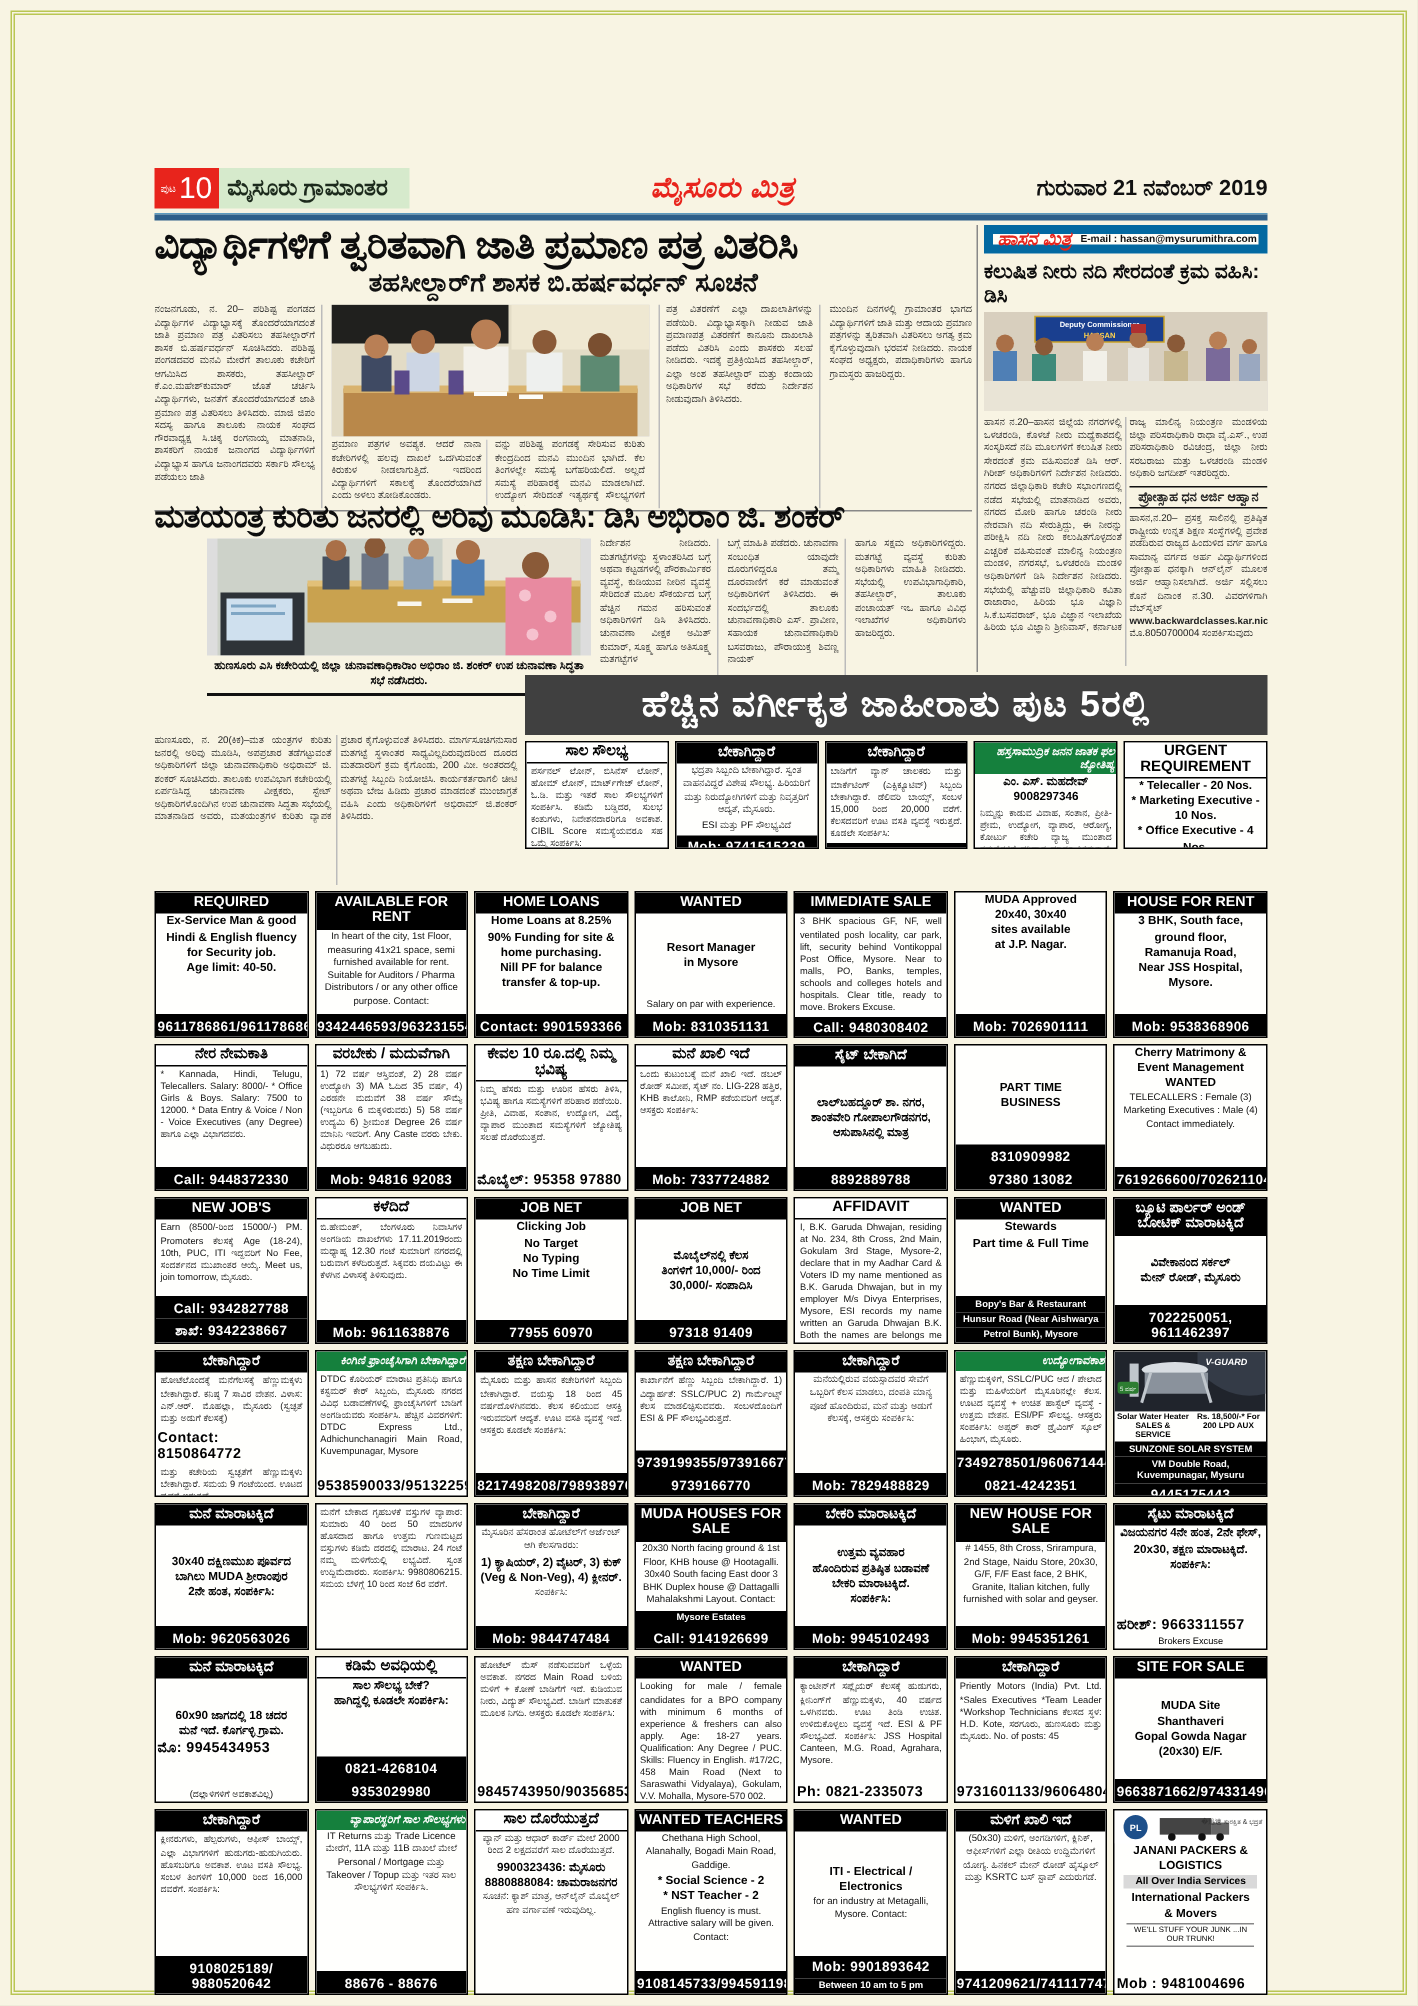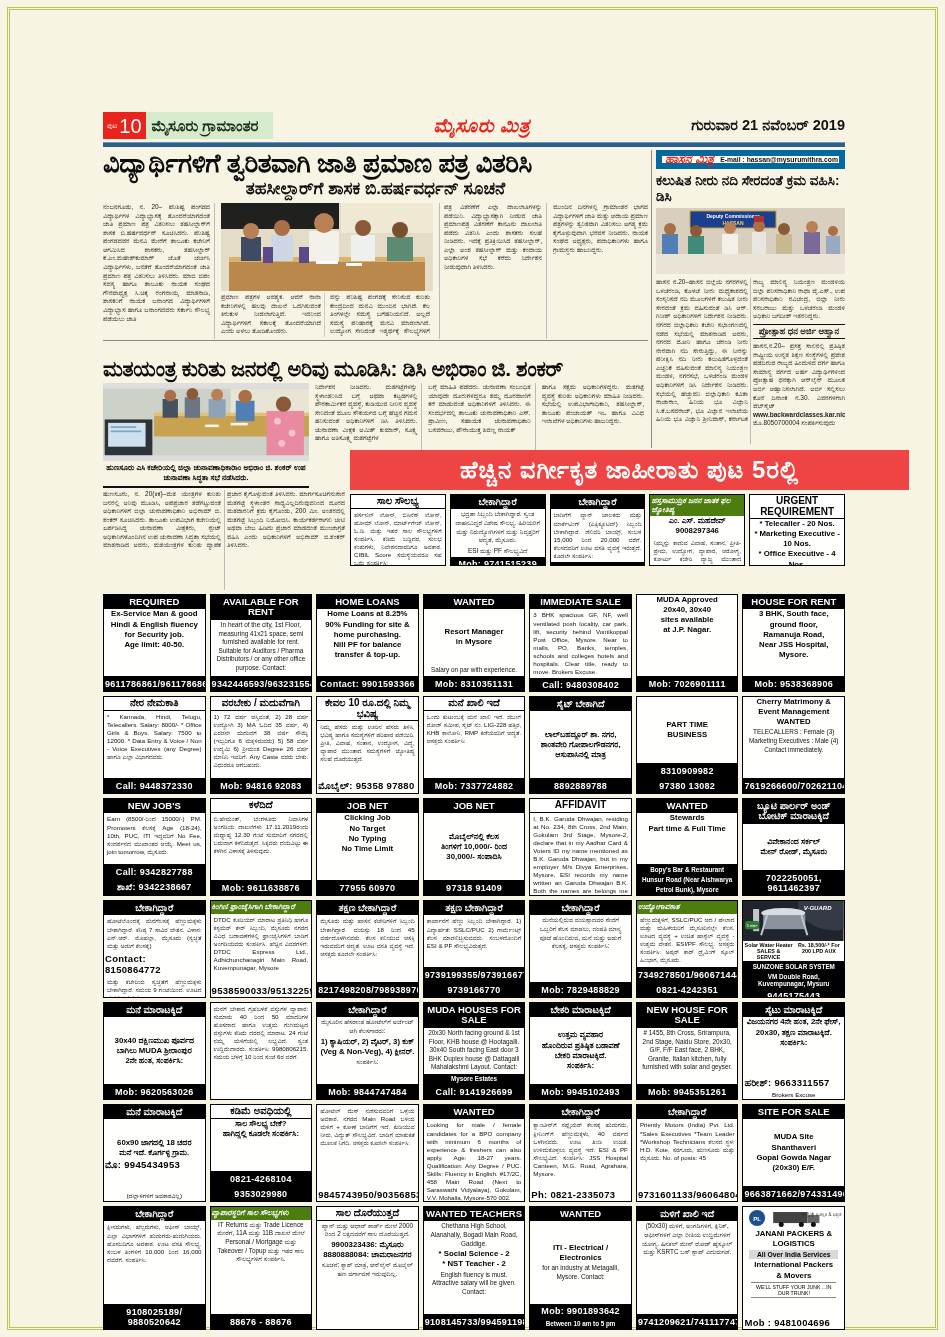--- a/index.html
+++ b/index.html
@@ -35,53 +35,53 @@
   .a1c1{width:112px;border-right:1px solid #bbb;padding-right:4px;}
   .a1mid{width:212px;}
   .a1mid .under{display:flex;gap:5px;margin-top:2px;height:44px;overflow:hidden;}
   .a1mid .under>div{flex:1;border-right:1px solid #ccc;padding-right:3px;}
   .a1mid .under>div:last-child{border-right:none;}
   .a1c3{width:108px;border-left:1px solid #bbb;border-right:1px solid #bbb;padding:0 4px;}
   .a1c4{flex:1;}
   .photo{display:block;width:100%;background:#ddd;}
 
   
-  .art2{position:absolute;left:0;top:208px;width:545px;}
+  .art2{position:absolute;left:0;top:184px;width:545px;}
   .art2 .headline{font-size:21px;font-weight:bold;line-height:1.0;letter-spacing:-0.4px;white-space:nowrap;color:#0d0d0d;}
   .art2 .row{display:flex;gap:6px;margin-top:4px;}
-  .a2left{width:206px;}
+  .a2left{width:256px;margin-left:35px;}
   .a2cap{font-size:7.5px;font-weight:bold;text-align:center;line-height:1.35;margin-top:2px;border-bottom:2px solid #111;padding-bottom:3px;}
   .a2cols{flex:1;display:flex;gap:6px;height:104px;overflow:hidden;}
   .a2cols>div{flex:1;border-right:1px solid #bbb;padding-right:4px;overflow:hidden;}
   .a2cols>div:last-child{border-right:none;}
   .cont{position:absolute;left:0;top:340px;width:242px;height:100px;column-count:2;column-gap:6px;column-rule:1px solid #bbb;overflow:hidden;}
 
   
   .hassan{position:absolute;left:553px;top:0;width:189px;height:298px;}
   .hz-head{border:6px solid #0369a1;display:flex;align-items:center;height:19px;padding:0 3px;background:#fffef7;}
   .hz-label{color:#e8241c;font-weight:bold;font-style:italic;font-size:12.5px;white-space:nowrap;}
   .hz-dash{flex:1;border-top:1px solid #333;margin:0 3px;}
   .hz-email{font-size:6.8px;font-weight:bold;color:#111;white-space:nowrap;}
   .hz-headline{font-size:13.5px;font-weight:bold;line-height:1.15;margin-top:4px;color:#0d0d0d;}
   .hz-body{margin-top:4px;height:166px;column-count:2;column-gap:5px;column-rule:1px solid #bbb;overflow:hidden;}
   .hz-sub{font-size:8.5px;font-weight:bold;border-top:1.5px solid #111;border-bottom:1.5px solid #111;padding:1px 0;margin:3px 0;text-align:center;column-span:none;}
   .hz-site{font-weight:bold;}
 
   
-  .banner{position:absolute;left:247px;top:300px;width:559px;height:40px;background:#ef4444;color:#fff;
+  .banner{position:absolute;left:247px;top:300px;width:495px;height:40px;background:#404040;color:#fff;
     font-weight:bold;font-size:24px;display:flex;align-items:center;justify-content:center;letter-spacing:1px;}
 
   
   .row1ads{position:absolute;left:247px;top:344px;width:495px;height:72px;display:flex;gap:4px;}
   .grid{position:absolute;left:0;top:444px;width:742px;}
   .adrow{display:flex;gap:4px;margin-bottom:4px;height:98px;}
   .adrow.tall{height:124px;}
   .ad{flex:1 1 0;background:#fffffd;border:1px solid #000;display:flex;flex-direction:column;overflow:hidden;}
   .ap-h{background:#000;color:#fff;font-weight:bold;font-size:9.5px;text-align:center;padding:2px 1px;line-height:1.1;flex-shrink:0;}
-  .ap-hs{background:#4d7c0f;color:#fff;font-weight:bold;font-style:italic;font-size:7.5px;text-align:left;padding:2px 1px;line-height:1.15;flex-shrink:0;}
+  .ap-hs{background:#15803d;color:#fff;font-weight:bold;font-style:italic;font-size:7.5px;text-align:right;padding:2px 1px;line-height:1.15;flex-shrink:0;}
   .ap-hw{background:#fff;color:#000;font-weight:bold;font-size:10px;text-align:center;padding:1px;border-bottom:1.5px solid #000;line-height:1.05;flex-shrink:0;}
   .ap-big{font-weight:bold;font-size:7.8px;text-align:center;line-height:1.3;padding:0 2px;}
   .ap-body{font-size:6.2px;line-height:1.3;text-align:justify;padding:2px 3px;color:#111;}
   .ap-bodyc{font-size:6.4px;line-height:1.35;text-align:center;padding:1px 3px;color:#111;}
   .ap-bar{background:#000;color:#fff;font-size:6.3px;font-weight:bold;text-align:center;padding:1.5px 1px;line-height:1.15;flex-shrink:0;}
   .ap-ph{background:#000;color:#fff;font-weight:bold;font-size:9px;text-align:center;padding:2.5px 1px;letter-spacing:.3px;flex-shrink:0;}
   .ap-php{color:#000;font-weight:bold;font-size:9.5px;text-align:left;padding:1px;letter-spacing:.3px;}
   .ap-foot{font-size:6.2px;text-align:center;padding:1px;}
   .ap-hl{background:#d9d9d9;font-weight:bold;font-size:6.8px;text-align:center;margin:1px 6px;padding:1px;}
   .ap-small{font-size:5.2px;text-align:center;border-top:1px solid #888;border-bottom:1px solid #888;margin:1px 8px;padding:1px 0;}

